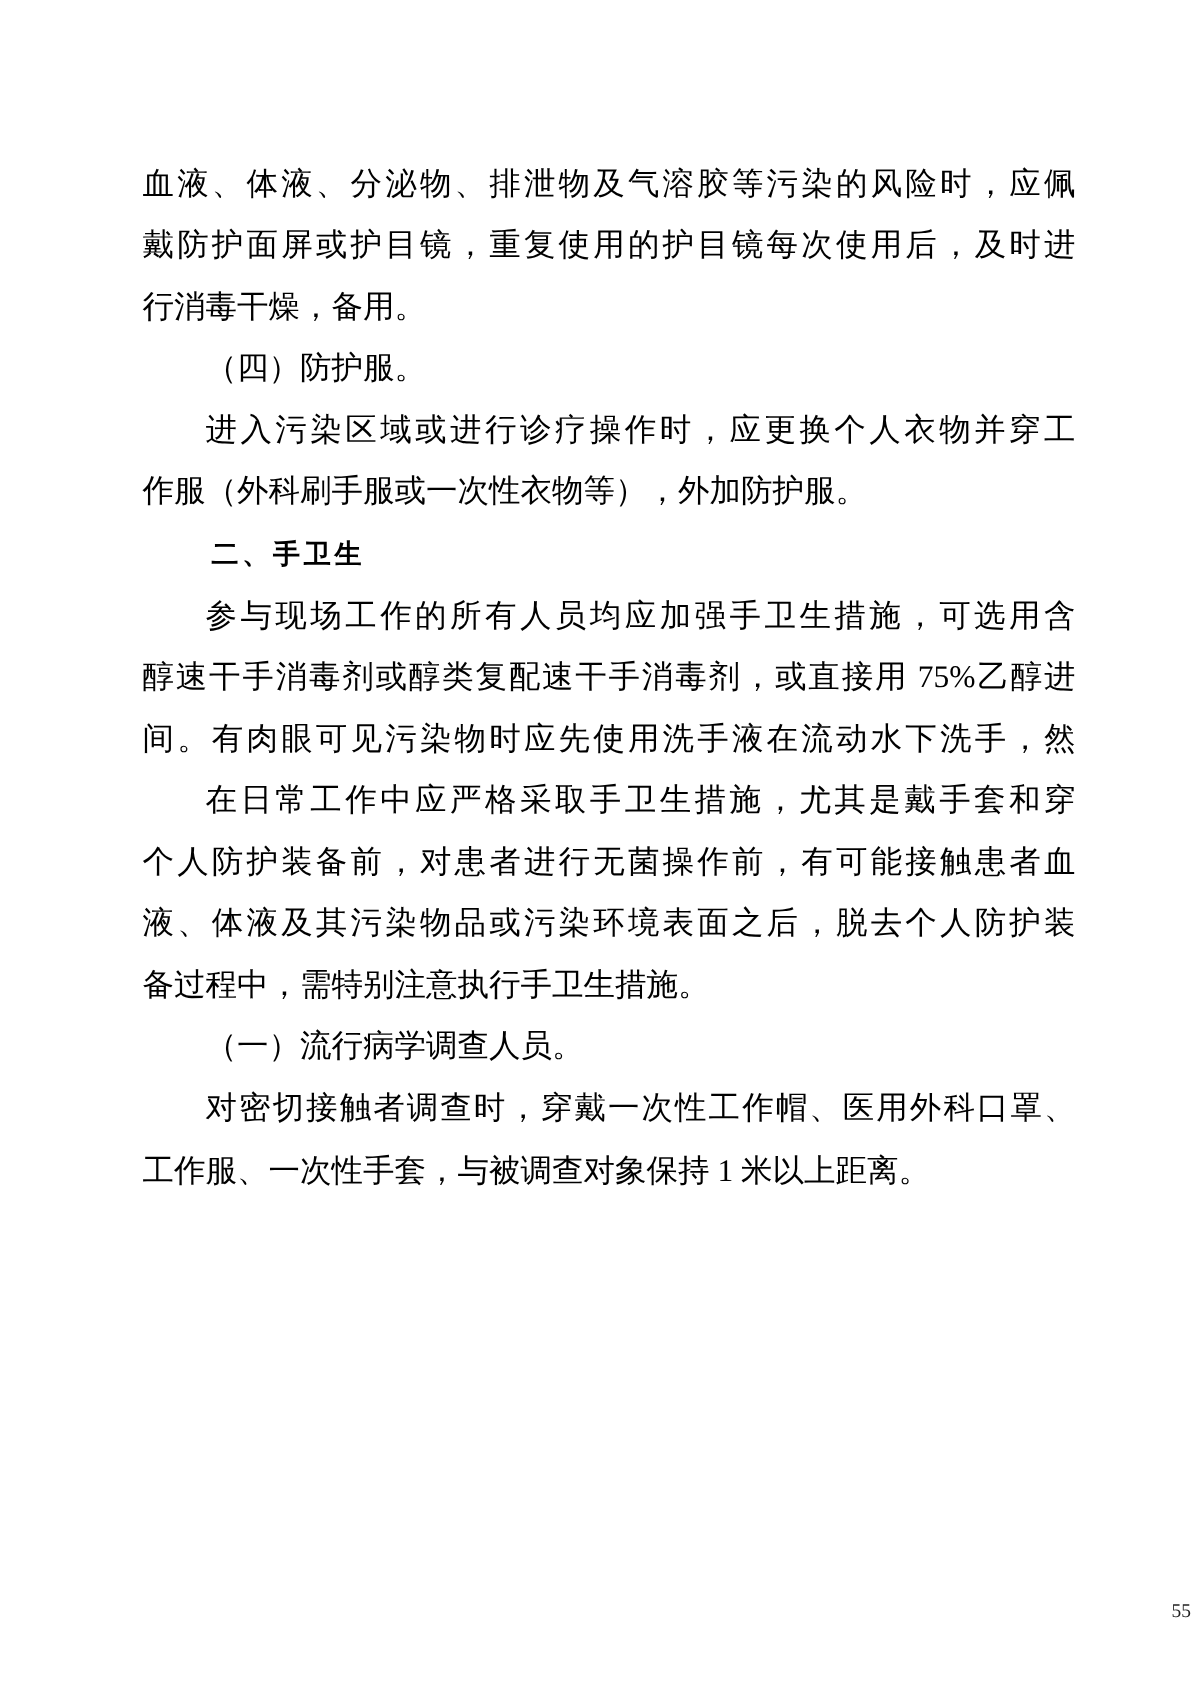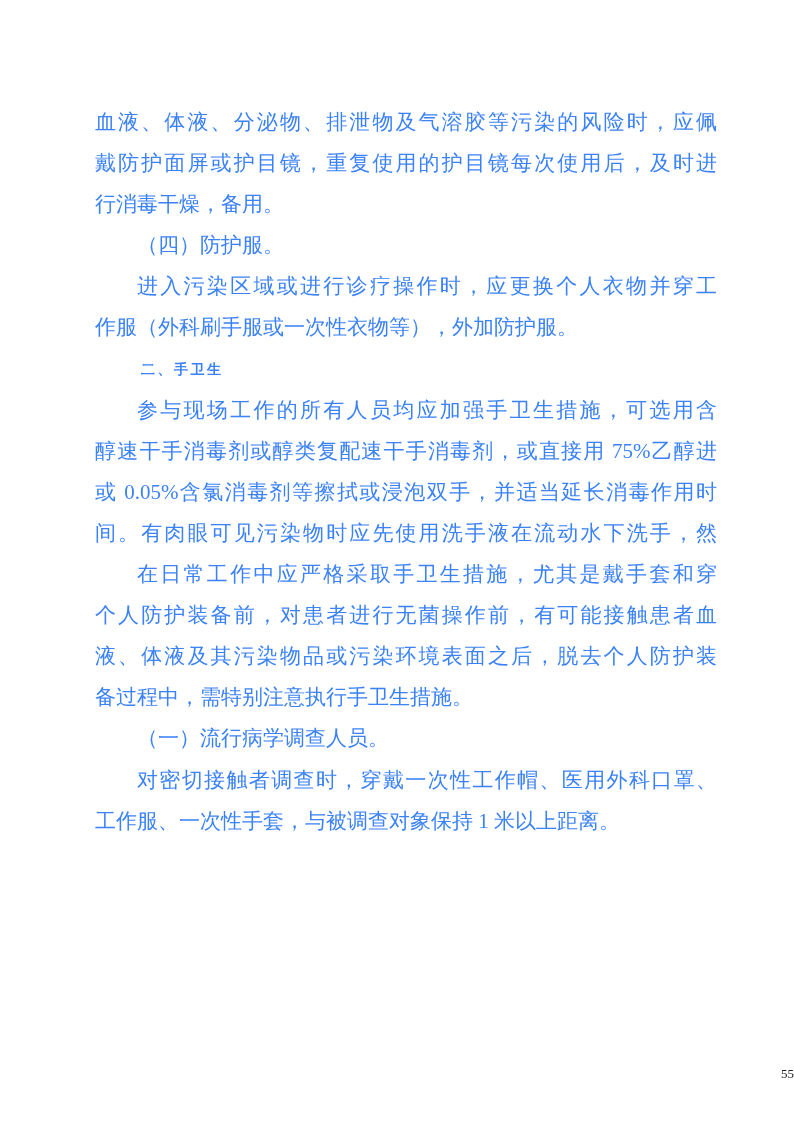--- a/index.html
+++ b/index.html
@@ -20,40 +20,40 @@
     position: absolute;
     left: 95px;
     top: 102px;
     width: 622px;
   }
   .line {
     height: 41.1px;
     line-height: 41.1px;
     font-size: 21px;
     white-space: nowrap;
-    color: #3b82f6;
+    color: #000000;
   }
   
   .line.j {
     white-space: normal;
     text-align: justify;
     text-align-last: justify;
   }
   
   .line.ind {
     padding-left: 42px;
   }
   .line.j.ind {
     width: 580px;
   }
   
   .line.h {
     font-family: "Liberation Sans", "DejaVu Sans", sans-serif;
     font-weight: bold;
-    font-size: 14px;
+    font-size: 18px;
     letter-spacing: 2.5px;
     padding-left: 46px;
   }
   .page-number {
     position: absolute;
     left: 0;
     top: 1066px;
     width: 794px;
     text-align: right;
     font-size: 13px;
@@ -68,21 +68,20 @@
   <div class="text-block">
     <div class="line j">血液、体液、分泌物、排泄物及气溶胶等污染的风险时，应佩</div>
     <div class="line j">戴防护面屏或护目镜，重复使用的护目镜每次使用后，及时进</div>
     <div class="line">行消毒干燥，备用。</div>
     <div class="line ind">（四）防护服。</div>
     <div class="line j ind">进入污染区域或进行诊疗操作时，应更换个人衣物并穿工</div>
     <div class="line">作服（外科刷手服或一次性衣物等），外加防护服。</div>
     <div class="line h">二、手卫生</div>
     <div class="line j ind">参与现场工作的所有人员均应加强手卫生措施，可选用含</div>
     <div class="line j">醇速干手消毒剂或醇类复配速干手消毒剂，或直接用 75%乙醇进</div>
-    <div class="line j">或 0.05%含氯消毒剂等擦拭或浸泡双手，并适当延长消毒作用时</div>
     <div class="line j">间。有肉眼可见污染物时应先使用洗手液在流动水下洗手，然</div>
     <div class="line j ind">在日常工作中应严格采取手卫生措施，尤其是戴手套和穿</div>
     <div class="line j">个人防护装备前，对患者进行无菌操作前，有可能接触患者血</div>
     <div class="line j">液、体液及其污染物品或污染环境表面之后，脱去个人防护装</div>
     <div class="line">备过程中，需特别注意执行手卫生措施。</div>
     <div class="line ind">（一）流行病学调查人员。</div>
     <div class="line j ind">对密切接触者调查时，穿戴一次性工作帽、医用外科口罩、</div>
     <div class="line">工作服、一次性手套，与被调查对象保持 1 米以上距离。</div>
   </div>
   <div class="page-number">55</div>

